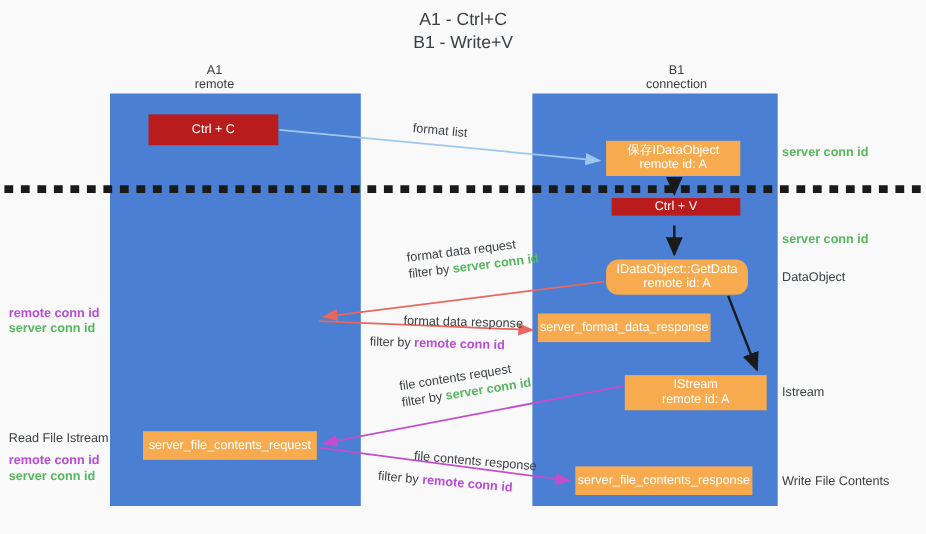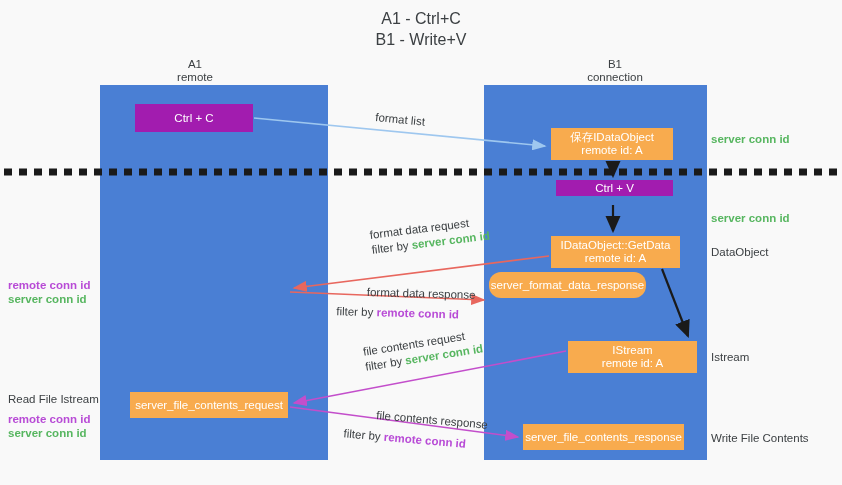--- a/index.html
+++ b/index.html
@@ -36,29 +36,29 @@
 
   
   .box{
     box-sizing:border-box;
     display:flex;align-items:center;justify-content:center;
     text-align:center;color:#ffffff;
     font-size:11.5px;line-height:13px;
     white-space:pre-line;
     padding:2px 4px;
   }
-  .green{background:#a21caf;}
+  .green{background:#b91c1c;}
   .orange{background:#f8ab4e;}
 
   #box-ctrlc{left:135px;top:104px;width:118px;height:28px;}
   #box-idataobject{left:551px;top:128px;width:122px;height:32px;}
   #box-ctrlv{left:556px;top:180px;width:117px;height:16px;}
-  #box-getdata{left:551px;top:236px;width:129px;height:32px;}
+  #box-getdata{left:551px;top:236px;width:129px;height:32px;border-radius:11px;}
   #box-fmt-req{left:130px;top:277px;width:158px;height:26px;}
-  #box-fmt-resp{left:489px;top:272px;width:157px;height:26px;border-radius:12px;}
+  #box-fmt-resp{left:489px;top:285px;width:157px;height:26px;}
   #box-istream{left:568px;top:341px;width:129px;height:32px;}
   #box-file-req{left:130px;top:392px;width:158px;height:26px;}
   #box-file-resp{left:523px;top:424px;width:161px;height:26px;}
 
   
   .side-lbl{font-size:11.5px;color:#3c4043;line-height:14px;}
   .green-txt{color:#57b660;font-weight:bold;}
   .purple-txt{color:#b84bd6;font-weight:bold;}
 
   #lbl-sci-1{left:711px;top:132px;}

